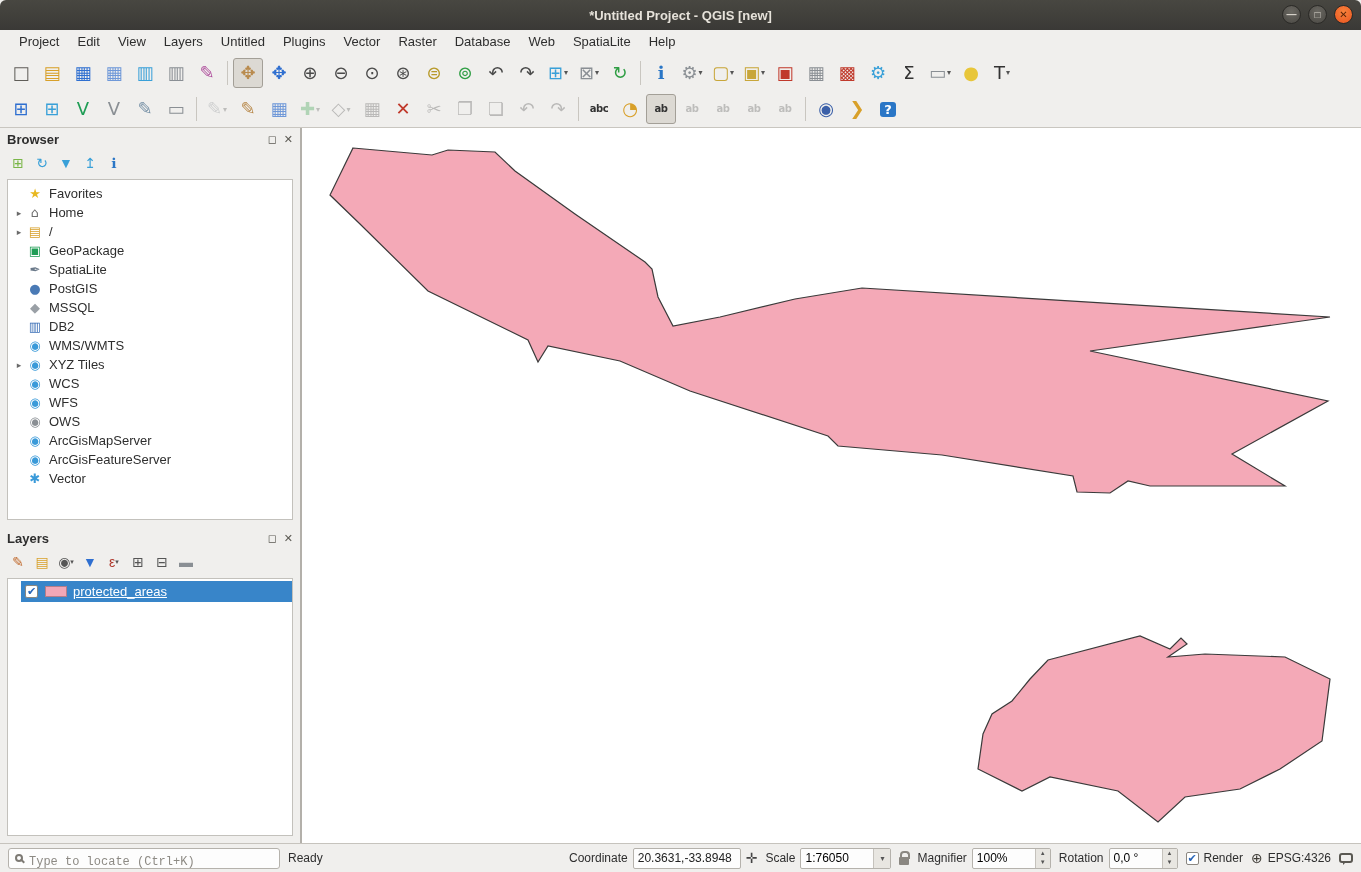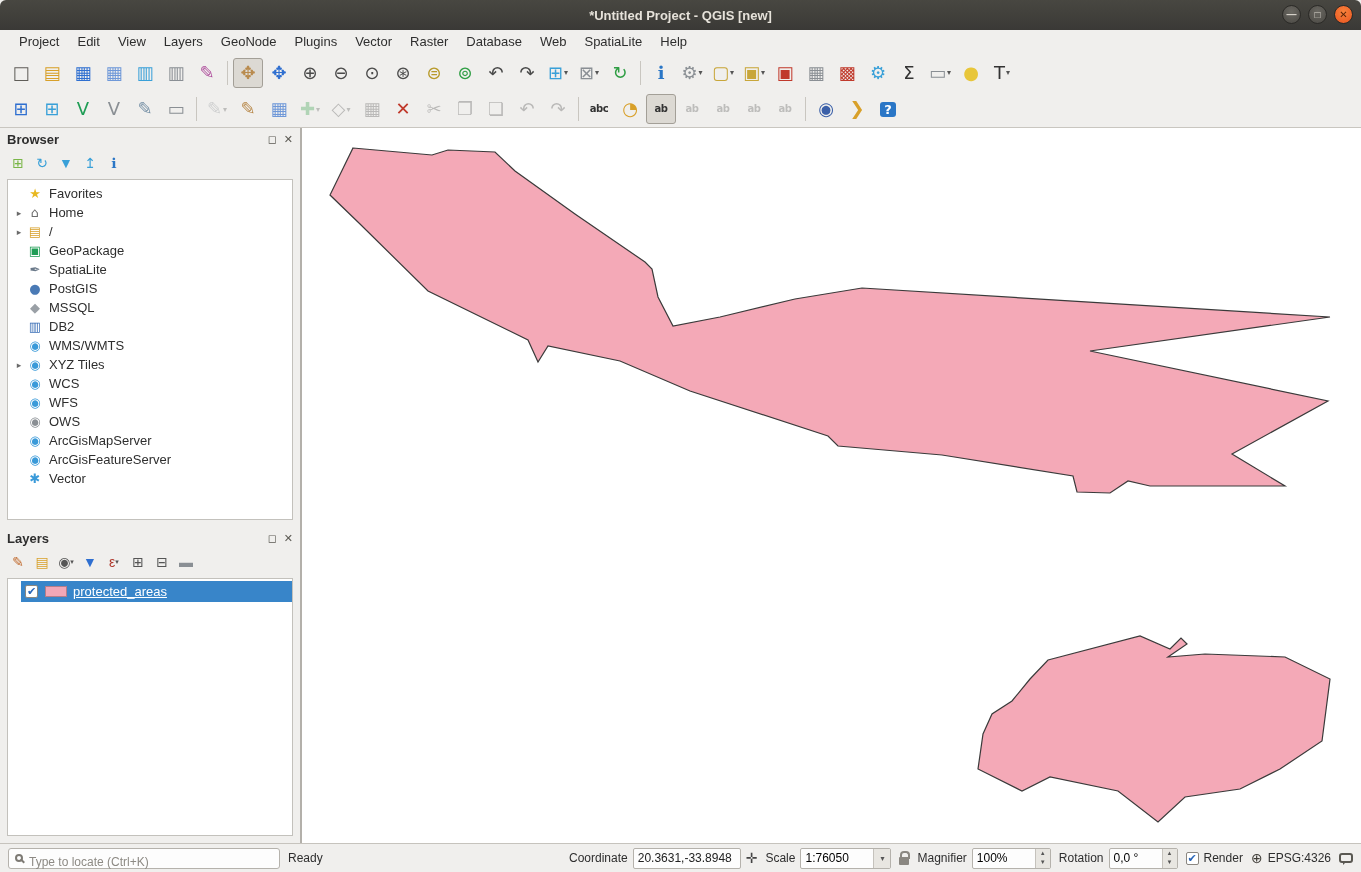--- a/index.html
+++ b/index.html
@@ -71,21 +71,21 @@
   .map-canvas svg { position:absolute; inset:0; width:100%; height:100%; }
   
   .statusbar { height:29px; flex:0 0 29px; display:flex; align-items:center; padding:0 8px; gap:8px;
                border-top:1px solid #c6c3bd; background:#f0efed; font-size:12px; }
   .locator { width:272px; height:21px; background:#fdfdfd; border:1px solid #b5b2ac; border-radius:3px;
              display:flex; align-items:center; padding:0 6px; gap:6px; }
   .mag-icon { width:8px; height:8px; border:2px solid #7d7a74; border-radius:50%; position:relative; flex:0 0 8px; }
   .mag-icon::after { content:''; position:absolute; width:5px; height:2px; background:#7d7a74;
                      right:-4px; bottom:-2px; transform:rotate(45deg); }
   .locator input { border:none; outline:none; background:transparent; font-size:12px; width:100%;
-                   font-family:Liberation Sans, sans-serif; color:#4c1d95;margin-top:8px; }
+                   font-family:Liberation Mono, monospace; color:#4c1d95;margin-top:8px; }
   .locator input::placeholder { color:#8d8a84; }
   .sb-group { display:flex; align-items:center; gap:5px; }
   .sb-label { white-space:nowrap; }
   .sb-input { height:21px; background:#fdfdfd; border:1px solid #b5b2ac; border-radius:2px;
               font-size:12px; padding:0 4px; font-family:"Liberation Sans","DejaVu Sans",sans-serif; color:#222; }
   .spinwrap { display:flex; align-items:stretch; height:21px; border:1px solid #b5b2ac; border-radius:2px; background:#fdfdfd; }
   .spinwrap input { border:none; outline:none; height:100%; font-size:12px; padding:0 4px; background:transparent; }
   .spincol { width:15px; display:flex; flex-direction:column; border-left:1px solid #c5c2bc; }
   .spincol span { flex:1; font-size:6px; line-height:8px; text-align:center; color:#555; cursor:default; background:#e8e6e1; }
   .combo-arrow { width:17px; display:flex; align-items:center; justify-content:center; border-left:1px solid #c5c2bc;
@@ -109,21 +109,21 @@
     <div class="winbtn">□</div>
     <div class="winbtn close">✕</div>
   </div>
 </div>
 
 <div class="menubar" id="menubar">
     <div class="menu-item">Project</div>
     <div class="menu-item">Edit</div>
     <div class="menu-item">View</div>
     <div class="menu-item">Layers</div>
-    <div class="menu-item">GeoNode</div>
+    <div class="menu-item">Untitled</div>
     <div class="menu-item">Plugins</div>
     <div class="menu-item">Vector</div>
     <div class="menu-item">Raster</div>
     <div class="menu-item">Database</div>
     <div class="menu-item">Web</div>
     <div class="menu-item">SpatiaLite</div>
     <div class="menu-item">Help</div>
   </div>
 
 <div class="toolbar row1" id="toolbar1">

